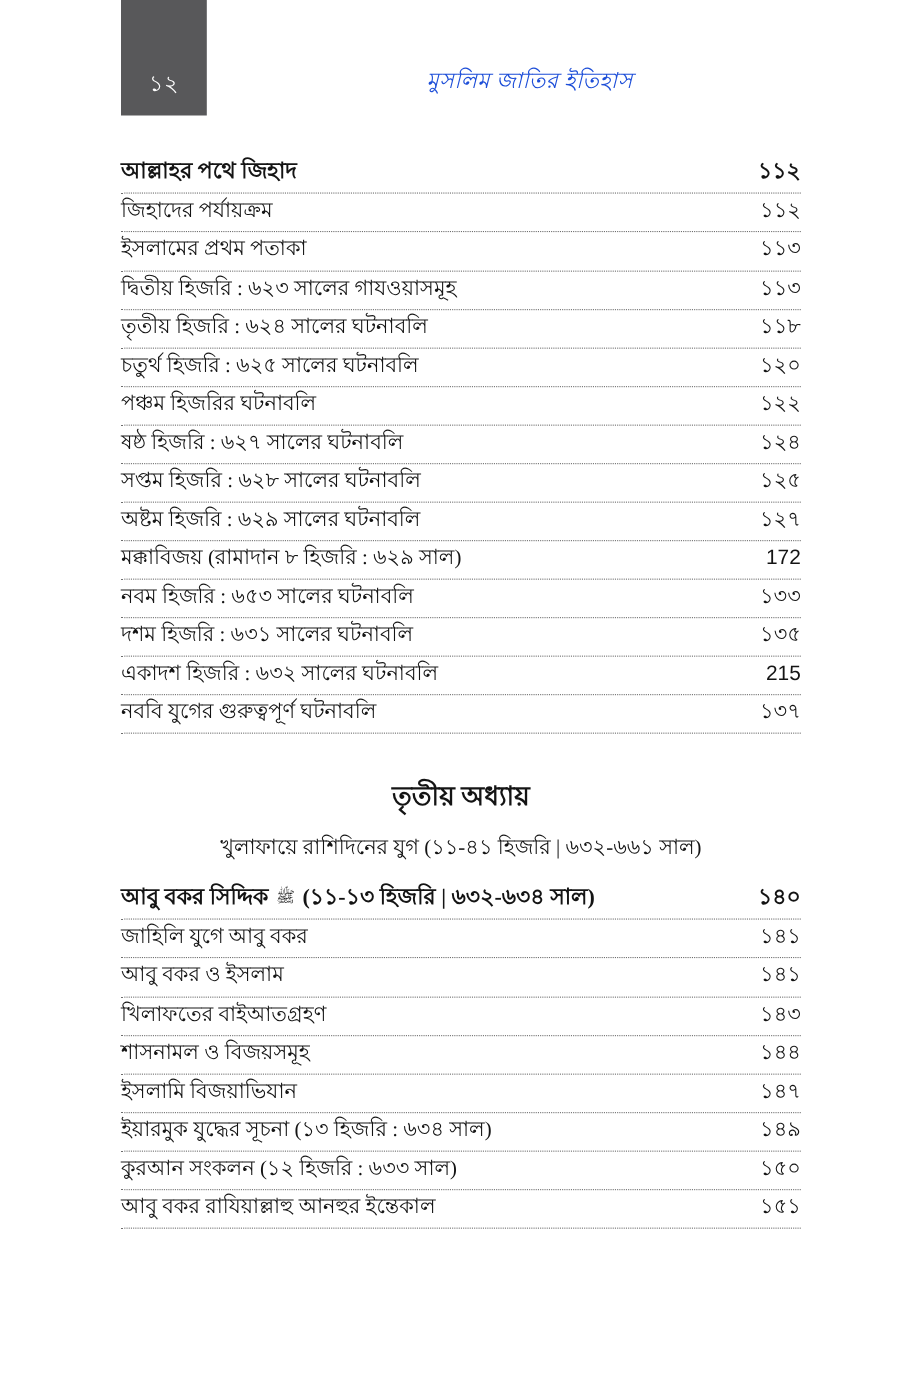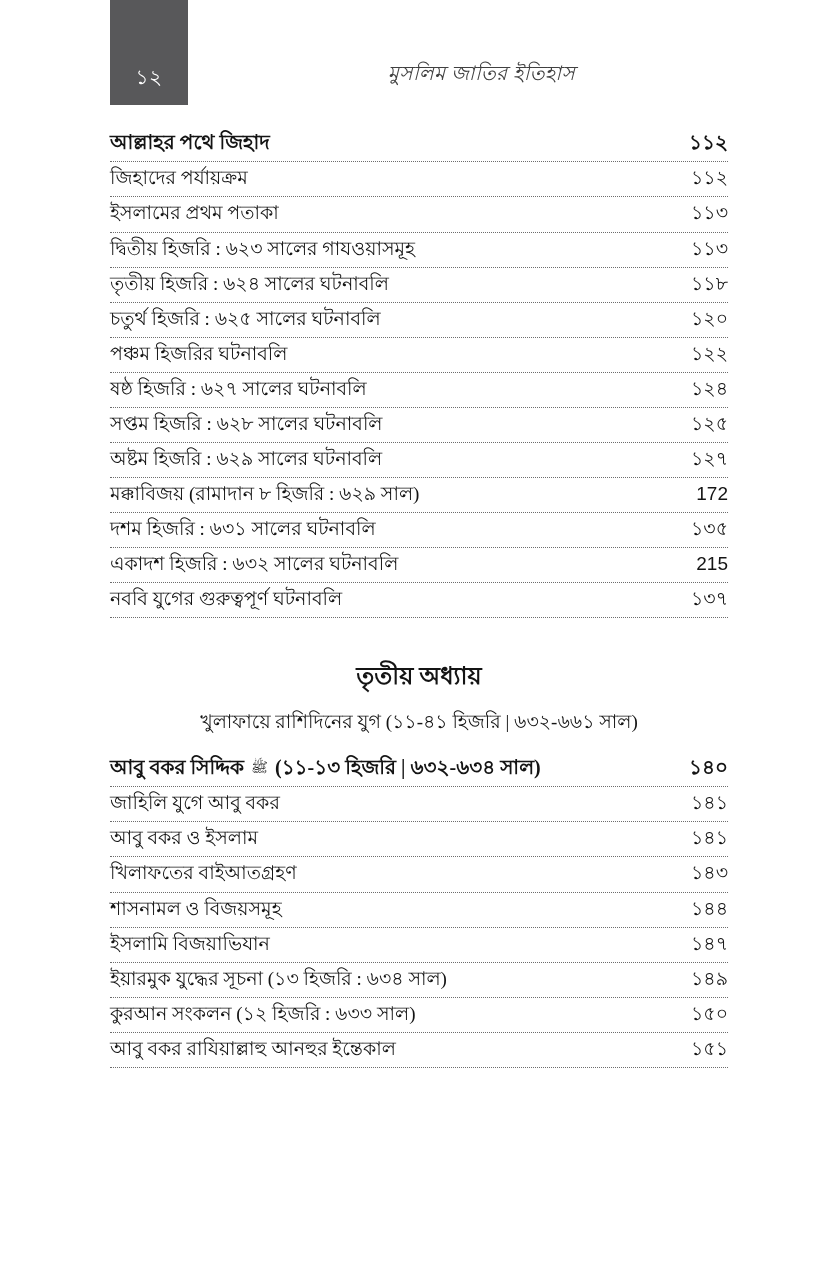--- a/index.html
+++ b/index.html
@@ -49,32 +49,32 @@
     letter-spacing: 0.5px;
   }
   .header-title {
     position: absolute;
     left: 188px;
     right: 95px;
     top: 58px;
     text-align: center;
     font-style: italic;
     font-size: 20px;
-    color: #404040;
+    color: #1d4ed8;
     font-family: "Liberation Serif", "DejaVu Serif", serif;
     letter-spacing: 0.4px;
     white-space: nowrap;
     padding-left: 48px;
   }
 
   
   .toc {
     position: absolute;
     left: 110px;
-    top: 126px;
+    top: 140px;
     width: 618px;
   }
 
   .toc-row {
     display: flex;
     align-items: baseline;
     justify-content: space-between;
     border-bottom: 1px dotted #6d6d6d;
     padding: 3px 0 6px 0;
     min-height: 30px;
@@ -186,20 +186,24 @@
         </div>
         <div class="toc-row">
           <div class="entry-title">অষ্টম হিজরি : ৬২৯ সালের ঘটনাবলি</div>
           <div class="entry-page">১২৭</div>
         </div>
         <div class="toc-row">
           <div class="entry-title">মক্কাবিজয় (রামাদান ৮ হিজরি : ৬২৯ সাল)</div>
           <div class="entry-page">172</div>
         </div>
         <div class="toc-row">
+          <div class="entry-title">নবম হিজরি : ৬৫৩ সালের ঘটনাবলি</div>
+          <div class="entry-page">১৩৩</div>
+        </div>
+        <div class="toc-row">
           <div class="entry-title">দশম হিজরি : ৬৩১ সালের ঘটনাবলি</div>
           <div class="entry-page">১৩৫</div>
         </div>
         <div class="toc-row">
           <div class="entry-title">একাদশ হিজরি : ৬৩২ সালের ঘটনাবলি</div>
           <div class="entry-page">215</div>
         </div>
         <div class="toc-row">
           <div class="entry-title">নববি যুগের গুরুত্বপূর্ণ ঘটনাবলি</div>
           <div class="entry-page">১৩৭</div>

